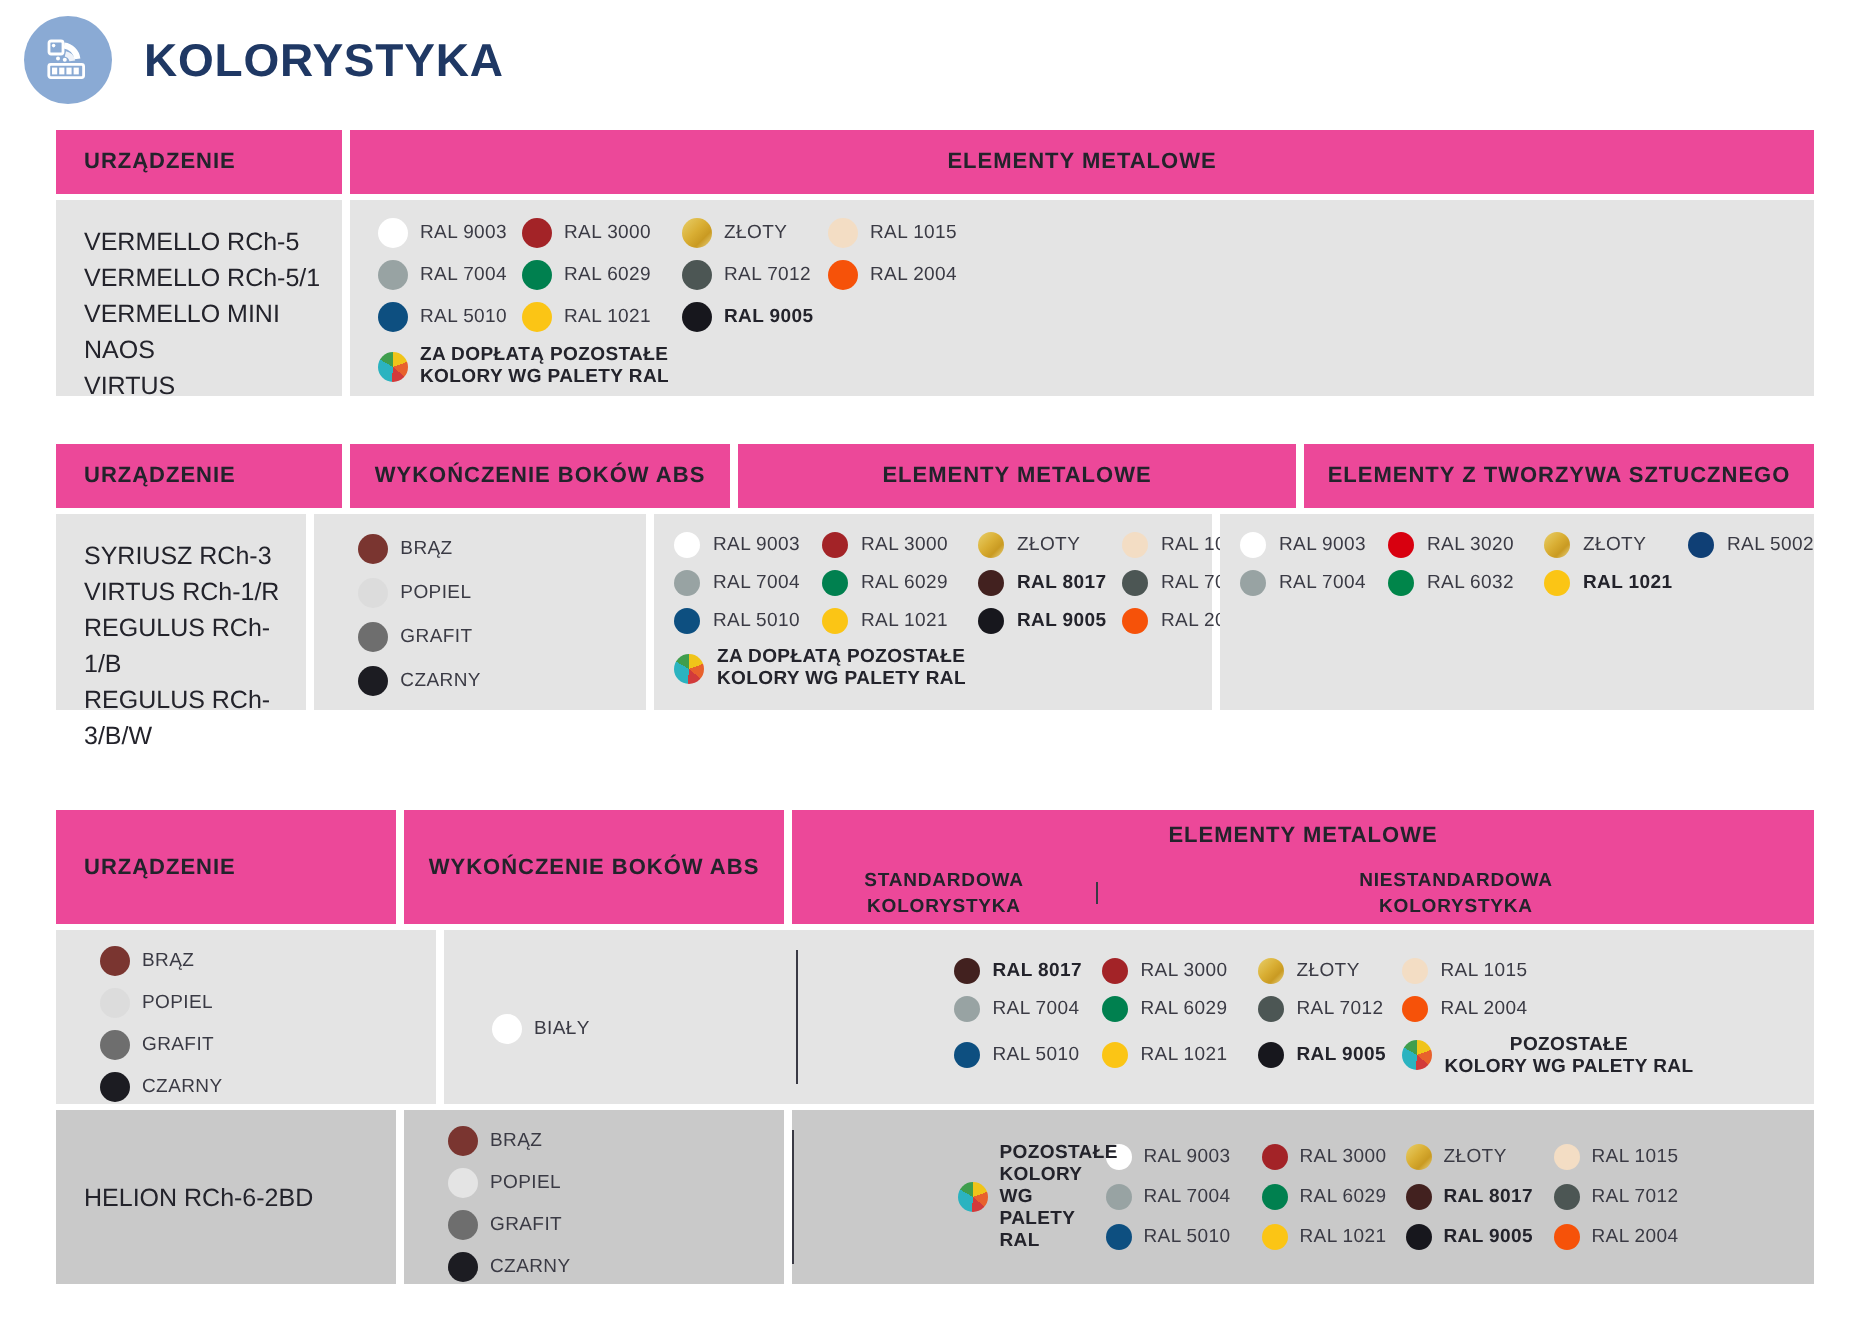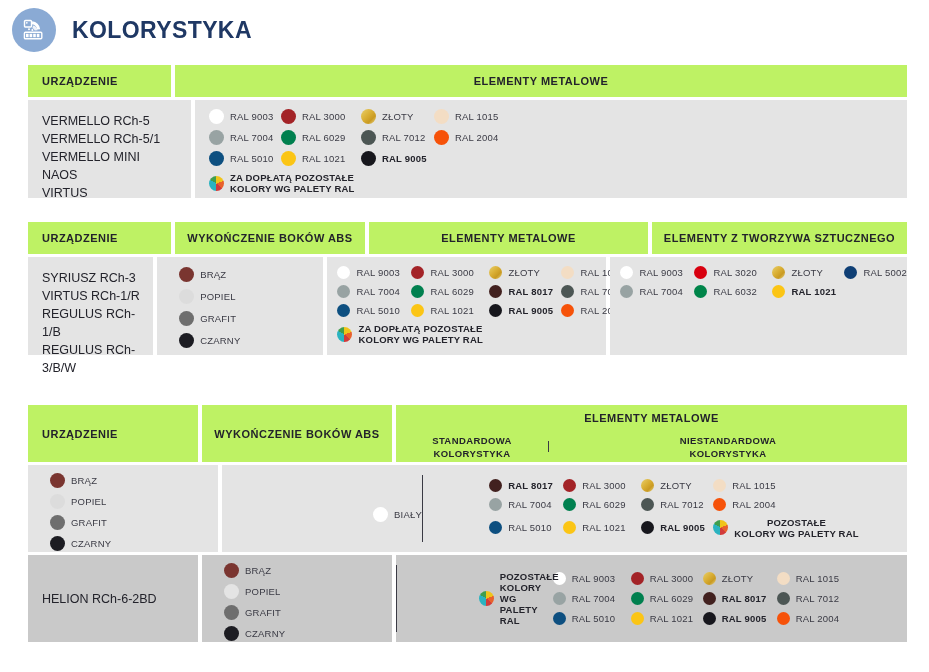--- a/index.html
+++ b/index.html
@@ -44,21 +44,21 @@
 
   
   .table-block {
     margin: 0 22px 0 28px;
   }
   .thead {
     display: flex;
     gap: 4px;
   }
   .thead .th {
-    background: #bef264;
+    background: #ec4899;
     color: #23232b;
     font-size: 11px;
     font-weight: bold;
     letter-spacing: 0.5px;
     box-sizing: border-box;
     display: flex;
     align-items: center;
   }
   .th.left-label {
     padding-left: 14px;
@@ -236,21 +236,21 @@
 <div class="table-block" style="margin-top:13px;">
   <div class="thead">
     <div class="th left-label" style="width:143px;height:32px;">
       <span>URZĄDZENIE</span>
     </div>
     <div class="th centered" style="flex:1;height:32px;">
       <span>ELEMENTY METALOWE</span>
     </div>
   </div>
   <div class="tbody">
-    <div class="td" style="width:163px;height:98px;">
+    <div class="td" style="width:143px;height:98px;">
       <div class="device-list">
         <div>VERMELLO RCh-5</div>
         <div>VERMELLO RCh-5/1</div>
         <div>VERMELLO MINI</div>
         <div>NAOS</div>
         <div>VIRTUS</div>
       </div>
     </div>
     <div class="td" style="flex:1;height:98px;">
       <div class="swatch-grid" style="grid-template-columns:72px 80px 73px 90px;padding-left:14px;padding-top:9px;">
@@ -507,21 +507,21 @@
           <span>GRAFIT</span>
         </div>
         <div class="swatch-item">
           <span class="dot" style="background:#1c1c22;"></span>
           <span>CZARNY</span>
         </div>
       </div>
     </div>
     <div class="td" style="flex:1;height:87px;">
       <div class="split-cell">
-        <div class="split-left" style="justify-content:flex-end;padding-left:48px;margin-top:11px;">
+        <div class="split-left" style="justify-content:flex-start;padding-left:24px;margin-top:11px;">
           <div class="swatch-item">
             <span class="dot" style="background:#ffffff;"></span>
             <span>BIAŁY</span>
           </div>
         </div>
         <div class="split-divider"></div>
         <div class="split-right">
           <div class="swatch-grid" style="grid-template-columns:74px 78px 72px auto;padding:0 0 0 18px;">
             <div class="swatch-item bold">
               <span class="dot small" style="background:#42211f;"></span>

